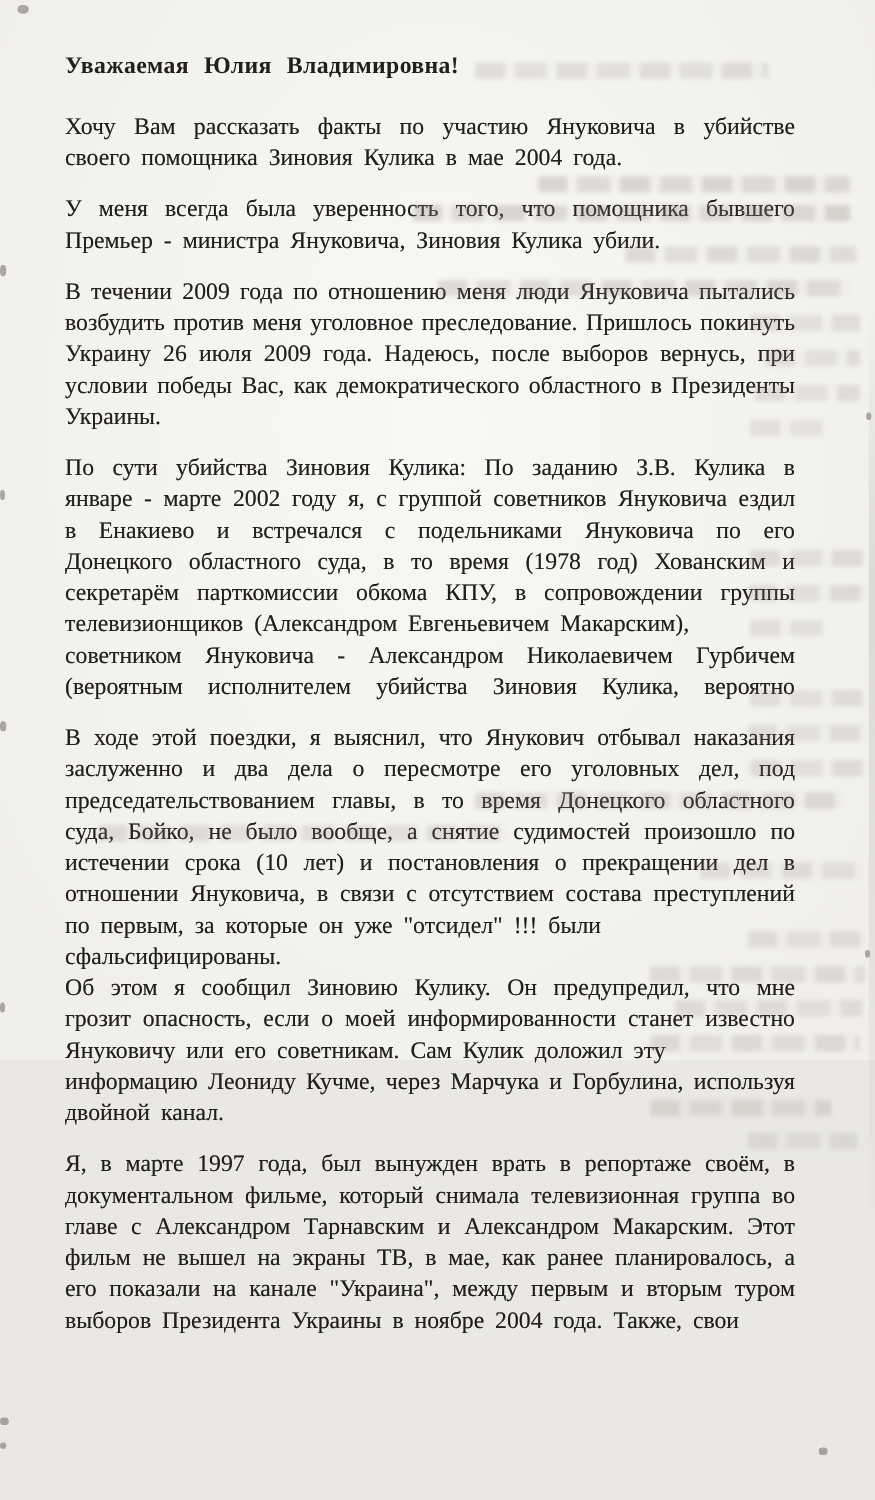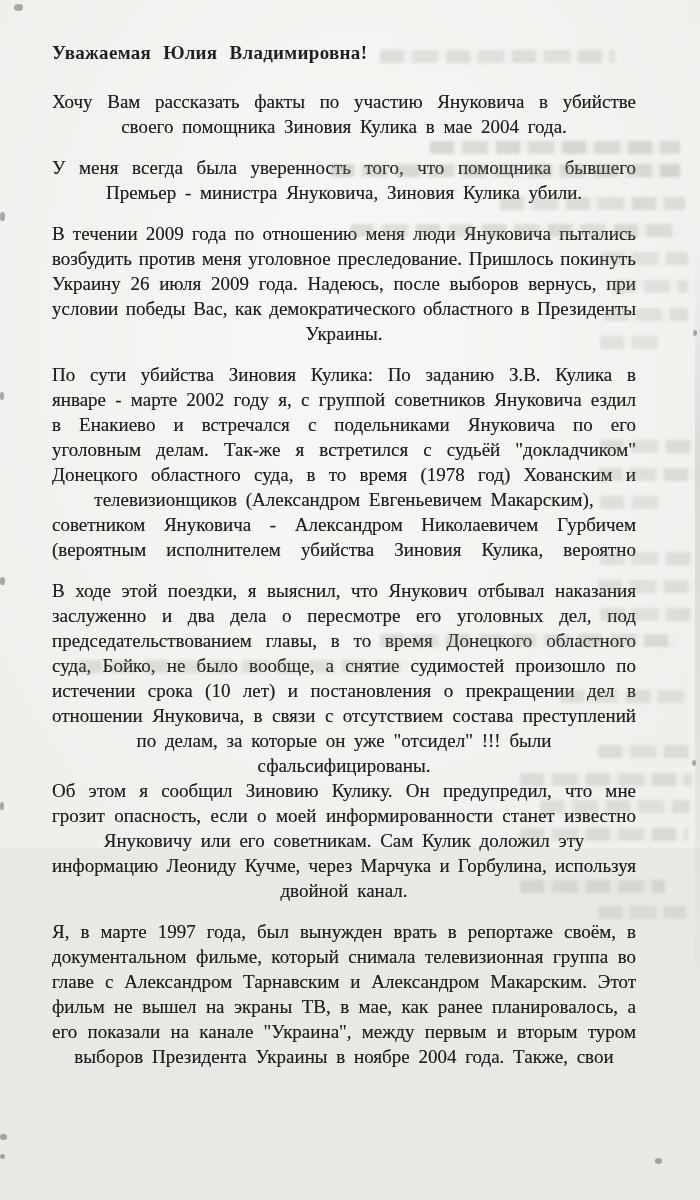--- a/index.html
+++ b/index.html
@@ -29,21 +29,21 @@
     font-weight:bold;
     word-spacing:7px;letter-spacing:0.3px;
     text-align:left;
   }
   .para{margin:0 16px 16px 0;}
   .line{
     font-size:19px;
     line-height:25px;
     word-spacing:4px;
     white-space:nowrap;
-    text-align:center;
+    text-align:left;
     text-shadow:0 0 0.5px rgba(30,28,26,0.55);
   }
   .line.j{
     white-space:normal;
     text-align:justify;
     text-align-last:justify;
     text-justify:inter-word;
     word-spacing:normal;
   }
   
@@ -93,34 +93,34 @@
         <div class="line j">В течении 2009 года по отношению меня люди Януковича пытались</div>
         <div class="line j">возбудить против меня уголовное преследование. Пришлось покинуть</div>
         <div class="line j">Украину 26 июля 2009 года. Надеюсь, после выборов вернусь, при</div>
         <div class="line j">условии победы Вас, как демократического областного в Президенты</div>
         <div class="line">Украины.</div>
       </div>
       <div class="para">
         <div class="line j">По сути убийства Зиновия Кулика: По заданию З.В. Кулика в</div>
         <div class="line j">январе - марте 2002 году я, с группой советников Януковича ездил</div>
         <div class="line j">в Енакиево и встречался с подельниками Януковича по его</div>
-        <div class="line j">уголовным делам. Так-же я встретился с судьёй "докладчиком"</div>
         <div class="line j">Донецкого областного суда, в то время (1978 год) Хованским и</div>
+        <div class="line j">секретарём парткомиссии обкома КПУ, в сопровождении группы</div>
         <div class="line">телевизионщиков (Александром Евгеньевичем Макарским),</div>
         <div class="line j">советником Януковича - Александром Николаевичем Гурбичем</div>
         <div class="line j">(вероятным исполнителем убийства Зиновия Кулика, вероятно</div>
       </div>
       <div class="para">
         <div class="line j">В ходе этой поездки, я выяснил, что Янукович отбывал наказания</div>
         <div class="line j">заслуженно и два дела о пересмотре его уголовных дел, под</div>
         <div class="line j">председательствованием главы, в то время Донецкого областного</div>
         <div class="line j">суда, Бойко, не было вообще, а снятие судимостей произошло по</div>
         <div class="line j">истечении срока (10 лет) и постановления о прекращении дел в</div>
         <div class="line j">отношении Януковича, в связи с отсутствием состава преступлений</div>
-        <div class="line">по делам, за которые он уже "отсидел" !!! были</div>
+        <div class="line">по первым, за которые он уже "отсидел" !!! были</div>
         <div class="line">сфальсифицированы.</div>
         <div class="line j">Об этом я сообщил Зиновию Кулику. Он предупредил, что мне</div>
         <div class="line j">грозит опасность, если о моей информированности станет известно</div>
         <div class="line">Януковичу или его советникам. Сам Кулик доложил эту</div>
         <div class="line j">информацию Леониду Кучме, через Марчука и Горбулина, используя</div>
         <div class="line">двойной канал.</div>
       </div>
       <div class="para">
         <div class="line j">Я, в марте 1997 года, был вынужден врать в репортаже своём, в</div>
         <div class="line j">документальном фильме, который снимала телевизионная группа во</div>

